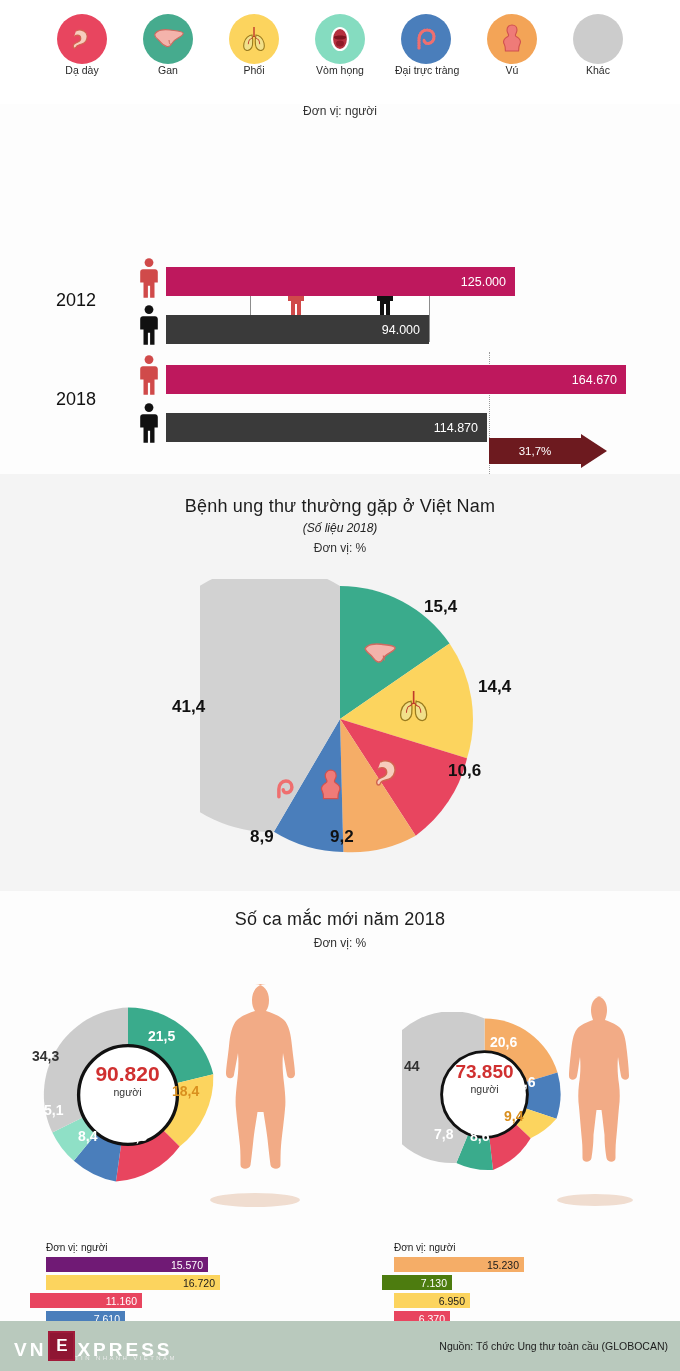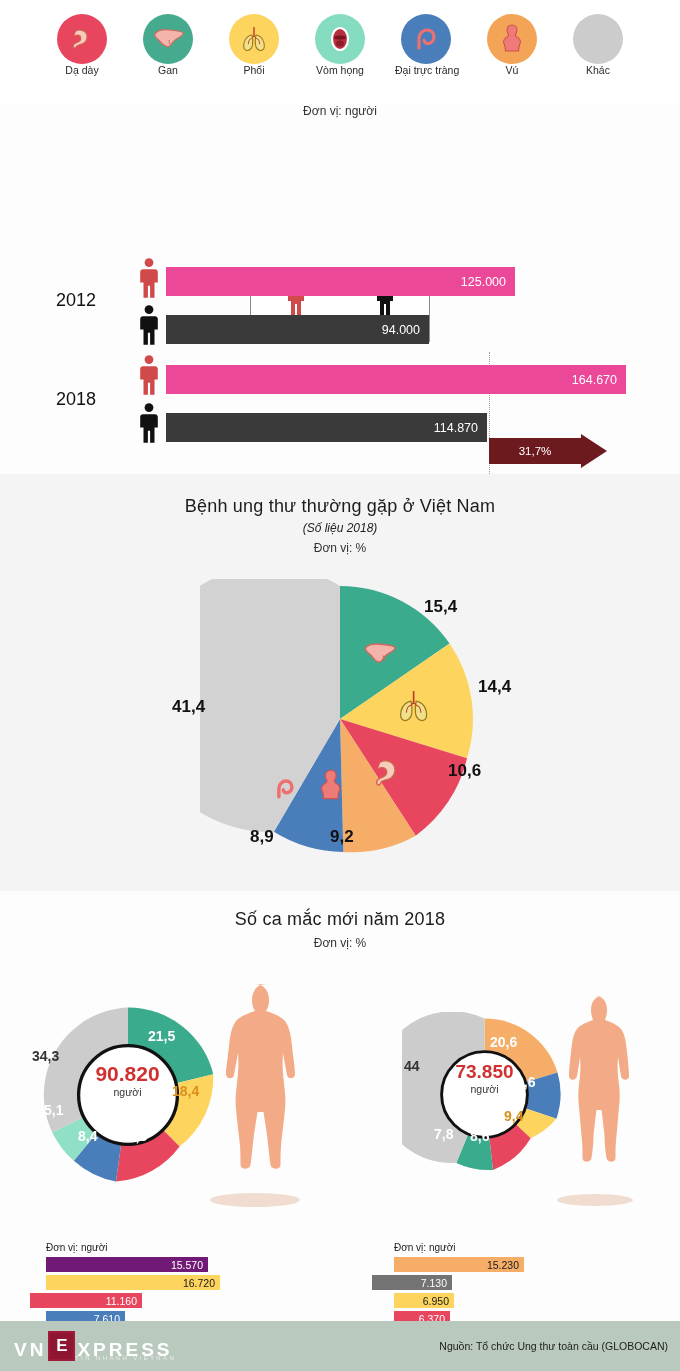--- a/index.html
+++ b/index.html
@@ -27,21 +27,21 @@
   .legend-box{position:absolute;left:250px;top:166px;width:180px;height:72px;border:1px solid #8d8d8d;background:#fff;
               display:flex;align-items:flex-end;justify-content:space-around;box-sizing:border-box;padding-bottom:6px;}
   .legend-item{text-align:center;width:80px;}
   .legend-item .lbl{font-size:10.5px;margin-top:3px;color:#1e1e1e;}
 
   .dotline{position:absolute;left:489px;top:248px;width:0;height:196px;border-left:1.5px dotted #9a9a9a;}
 
   .yr-label{position:absolute;font-size:18px;color:#111;}
   .pbar{position:absolute;height:29px;display:flex;align-items:center;justify-content:flex-end;
         color:#fff;font-size:12.5px;padding-right:9px;box-sizing:border-box;}
-  .pbar.red{background:#ec4899;}
+  .pbar.red{background:#be185d;}
   .pbar.dark{background:#3a3a3a;}
   .fig{position:absolute;}
 
   .growth{position:absolute;left:489px;top:334px;height:26px;display:flex;align-items:center;}
   .growth .body{background:#6d1a1f;height:26px;display:flex;align-items:center;justify-content:center;
                 color:#fff;font-size:11.5px;width:92px;}
   .growth .head{width:0;height:0;border-top:17px solid transparent;border-bottom:17px solid transparent;
                 border-left:26px solid #6d1a1f;}
 
   
@@ -354,24 +354,24 @@
 
       <svg width="95" height="215" viewBox="0 0 95 215" style="position:absolute;left:548px;top:42px">
         <ellipse cx="47" cy="208" rx="38" ry="6" fill="#f0ddd0"></ellipse>
         <path d="M47 4c8 0 12 6 12 14 0 4-1 7-2 10 6 2 13 5 16 9 4 5 5 14 6 23 1 9 2 19 2 24 0 5-7 5-8 0-1-5-2-13-3-19-1 11 0 20 1 27 1 8 1 16 0 23-1 11-2 24-3 34-.5 5-.5 11-.5 17 0 5-8 5-9 0-1-6-2-15-2-23-1-8-2-18-3-25h-5c-1 7-2 17-3 25 0 8-1 17-2 23-1 5-9 5-9 0 0-6 0-12-.5-17-1-10-2-23-3-34-1-7-1-15 0-23 1-7 2-16 1-27-1 6-2 14-3 19-1 5-8 5-8 0 0-5 1-15 2-24 1-9 2-18 6-23 3-4 10-7 16-9-1-3-2-6-2-10 0-8 4-14 12-14z" fill="#f2ab86"></path>
       </svg>
 
       <div class="unitnote" style="left:394px;top:292px">Đơn vị: người</div>
       <div class="hbar" style="left:394px;top:307px;width:130px;background:#f5ad67">
           <span>15.230</span>
         </div>
-      <div class="hbar onwhite" style="left:372px;top:325px;width:80px;background:#737373">
+      <div class="hbar onwhite" style="left:382px;top:325px;width:70px;background:#4d7c0f">
           <span>7.130</span>
         </div>
-      <div class="hbar" style="left:394px;top:343px;width:60px;background:#fcd45e">
+      <div class="hbar" style="left:394px;top:343px;width:76px;background:#fcd45e">
           <span>6.950</span>
         </div>
       <div class="hbar onwhite" style="left:394px;top:361px;width:56px;background:#e8455f">
           <span>6.370</span>
         </div>
       <div class="hbar onwhite" style="left:394px;top:379px;width:51px;background:#3aab8c">
           <span>5.770</span>
         </div>
       <div class="hbar" style="left:394px;top:397px;width:270px;background:#d2d2d2">
           <span>32.420</span>

